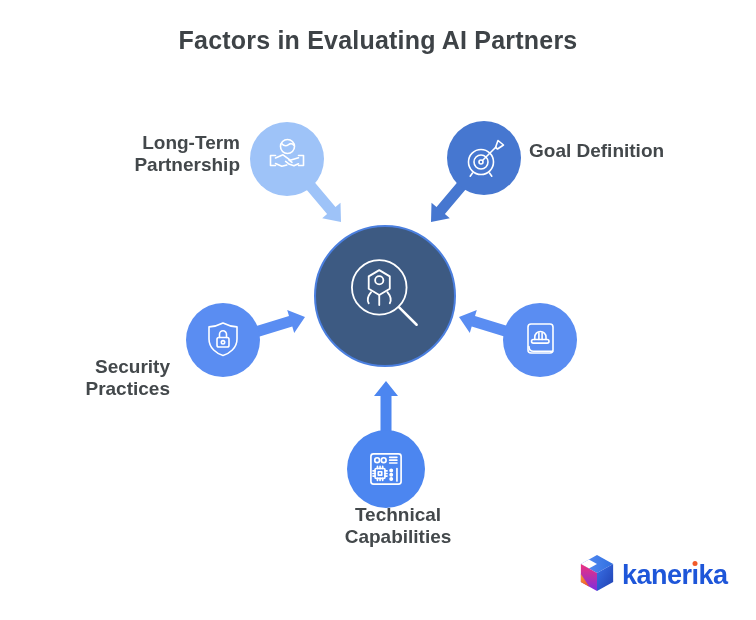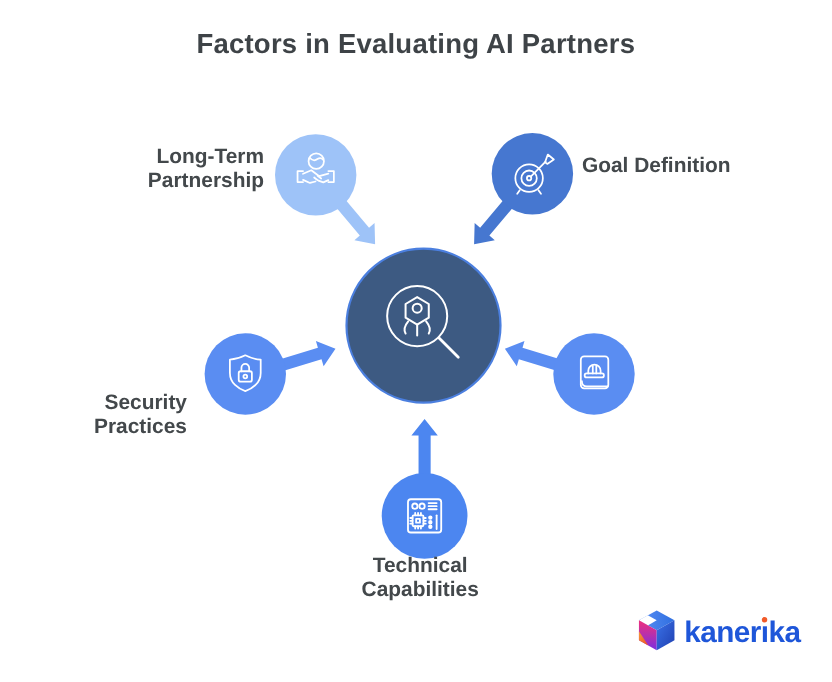--- a/index.html
+++ b/index.html
@@ -57,21 +57,21 @@
     position: absolute;
     font-size: 19px;
     font-weight: 700;
     color: #43484b;
     line-height: 1.18;
   }
   .label.l-ltp  { left: 70px;  top: 132px; width: 170px; text-align: right; }
   .label.l-goal { left: 529px; top: 140px; width: 200px; text-align: left; }
   .label.l-sec  { left: 30px;  top: 330px; width: 140px; text-align: right; margin-top: 26px; }
   .label.l-ind  { left: 595px; top: 329px; width: 150px; text-align: left; }
-  .label.l-tech { left: 292px; top: 504px; width: 180px; text-align: center; }
+  .label.l-tech { left: 308px; top: 504px; width: 180px; text-align: center; }
   .logo {
     position: absolute;
     left: 578px; top: 553px;
     display: flex;
     align-items: center;
     gap: 6px;
   }
   .logo-text {
     font-size: 27px;
     font-weight: 700;

